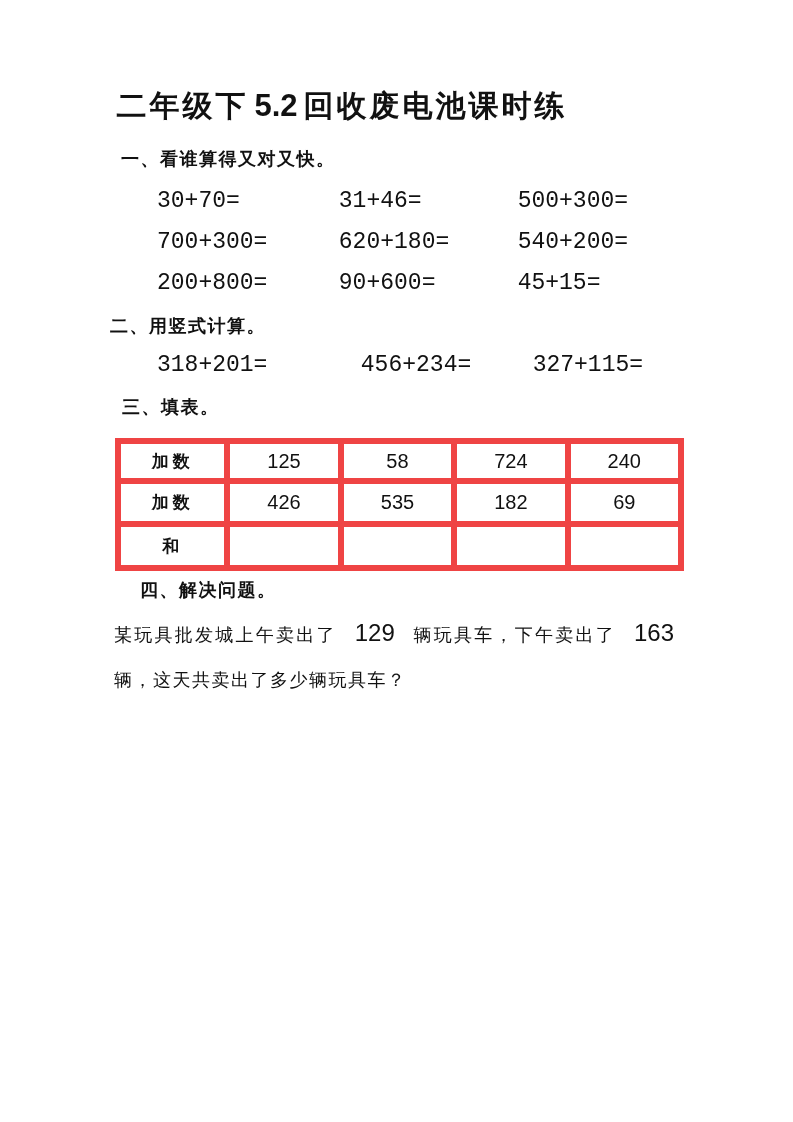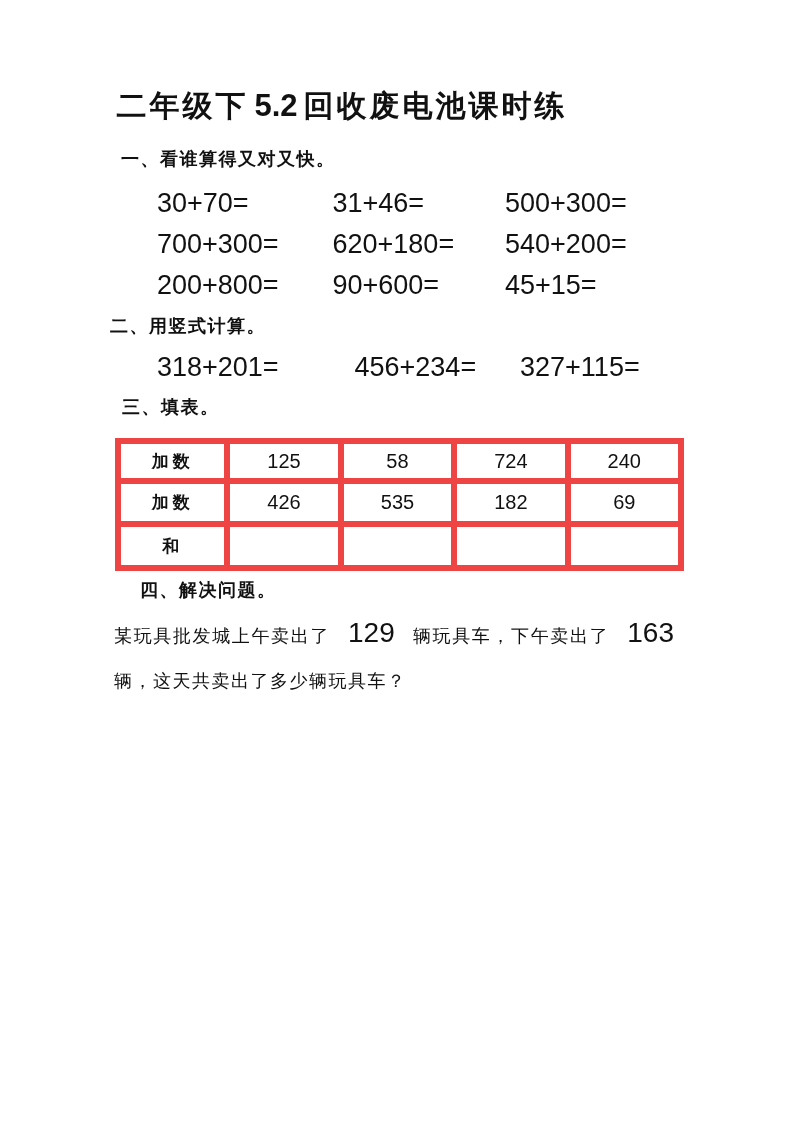--- a/index.html
+++ b/index.html
@@ -39,22 +39,22 @@
     white-space: nowrap;
   }
   #s1-heading { top: 147px; left: 121px; }
   #s2-heading { top: 314px; left: 110px; }
   #s3-heading { top: 395px; left: 122px; }
   #s4-heading { top: 578px; left: 140px; }
 
   .eq-row {
     position: absolute;
     left: 157px;
-    font-family: Liberation Sans, sans-serif;
-    font-size: 27px;
+    font-family: Liberation Mono, monospace;
+    font-size: 23px;
     line-height: 1;
     white-space: nowrap;
   }
   #s1-row-0 { top: 190px; }
   #s1-row-1 { top: 231px; }
   #s1-row-2 { top: 272px; }
   #s2-row   { top: 354px; }
   .eq { display: inline-block; vertical-align: top; }
   .eq.c1a { width: 168px; }
   .eq.c1b { width: 165px; }
@@ -95,21 +95,21 @@
     top: 610px;
     left: 114px;
     width: 578px;
     font-size: 18px;
     line-height: 45px;
     letter-spacing: 1.5px;
     text-align: justify;
   }
   .inline-num {
     font-family: "Liberation Sans", "DejaVu Sans", sans-serif;
-    font-size: 28px;
+    font-size: 24px;
     letter-spacing: 0;
     margin: 0 18px;
     vertical-align: baseline;
   }
 </style>
 </head>
 <body>
 
 <div class="page">
 

